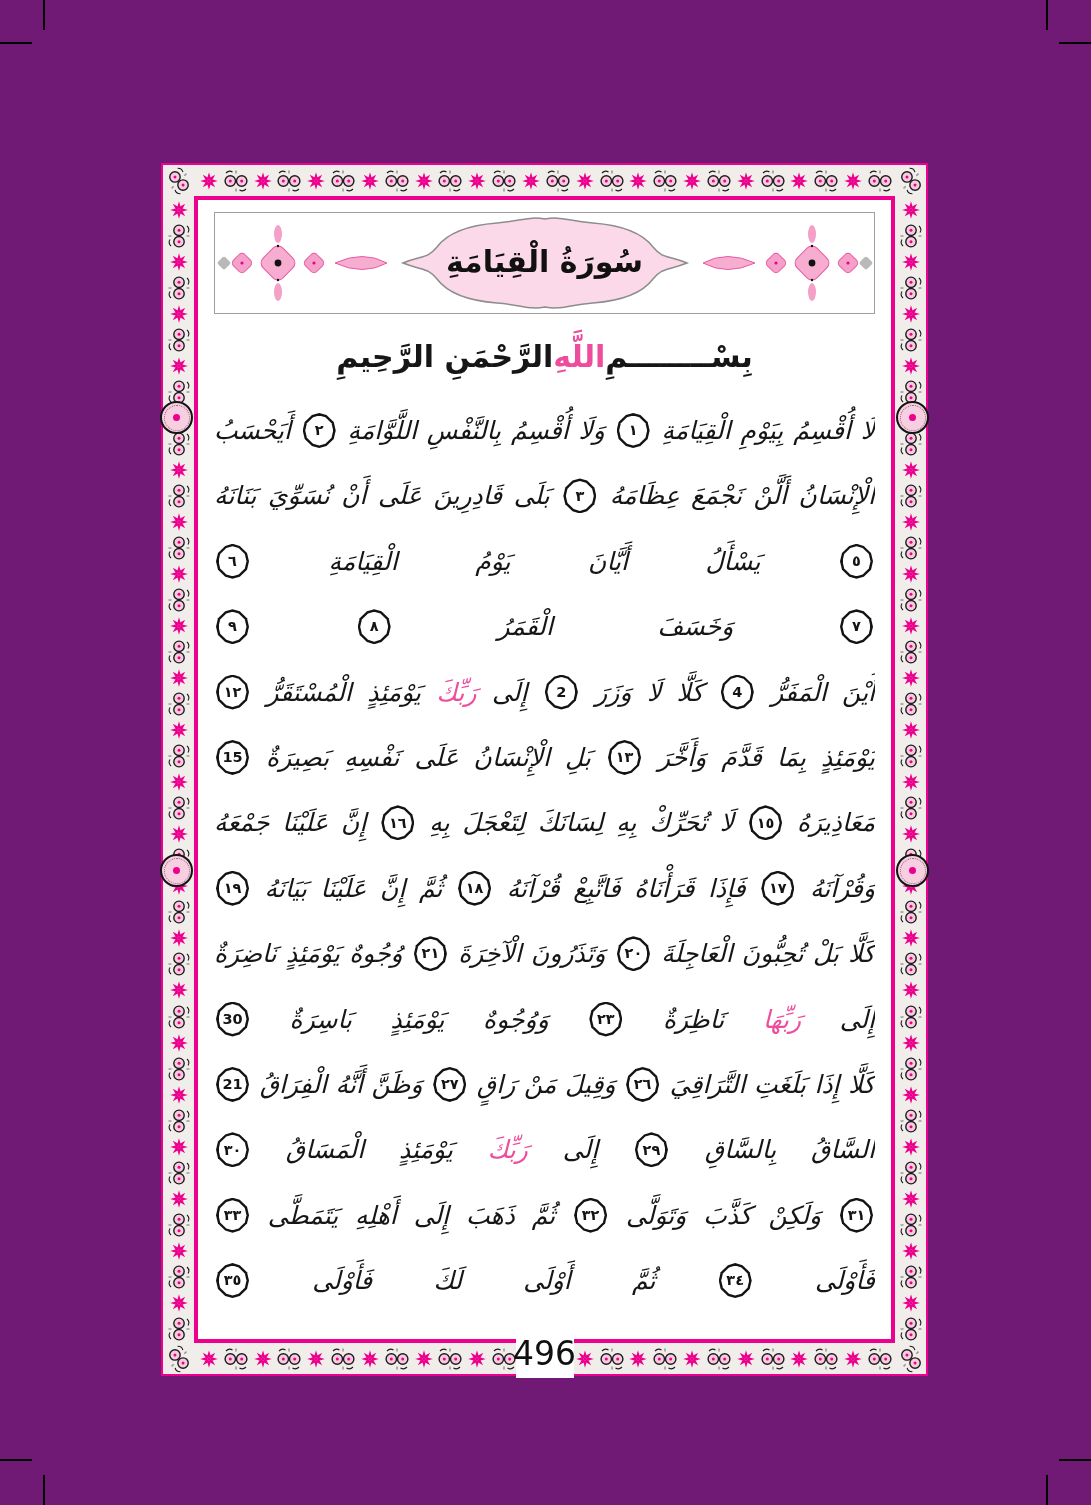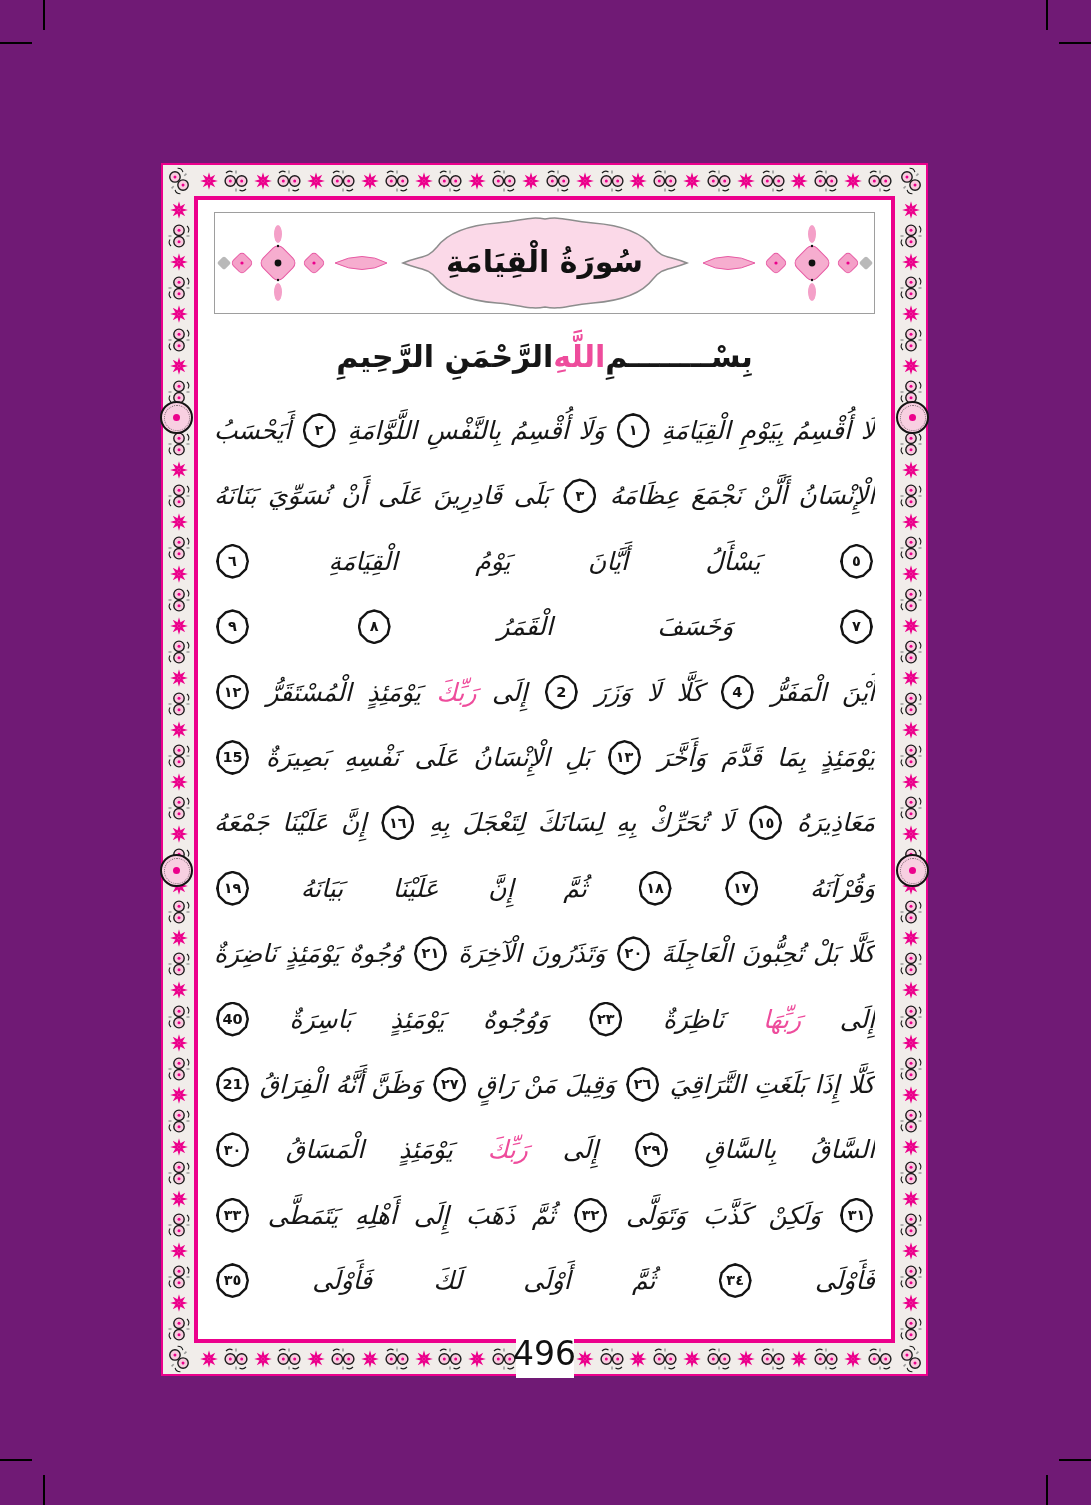--- a/index.html
+++ b/index.html
@@ -1158,34 +1158,34 @@
               </span></span> <span class="seg">بَلِ الْإِنْسَانُ عَلَى نَفْسِهِ بَصِيرَةٌ</span> <span class="vmark"><span class="vmark-in">
                 <span class="vnum">15</span>
               </span></span> </div>
           <div class="qline"><span class="seg">مَعَاذِيرَهُ</span> <span class="vmark"><span class="vmark-in">
                 <span class="vnum">١٥</span>
               </span></span> <span class="seg">لَا تُحَرِّكْ بِهِ لِسَانَكَ لِتَعْجَلَ بِهِ</span> <span class="vmark"><span class="vmark-in">
                 <span class="vnum">١٦</span>
               </span></span> <span class="seg">إِنَّ عَلَيْنَا جَمْعَهُ</span></div>
           <div class="qline"><span class="seg">وَقُرْآنَهُ</span> <span class="vmark"><span class="vmark-in">
                 <span class="vnum">١٧</span>
-              </span></span>  <span class="vmark"><span class="vmark-in">
+              </span></span> <span class="seg">فَإِذَا قَرَأْنَاهُ فَاتَّبِعْ قُرْآنَهُ</span> <span class="vmark"><span class="vmark-in">
                 <span class="vnum">١٨</span>
               </span></span> <span class="seg">ثُمَّ إِنَّ عَلَيْنَا بَيَانَهُ</span> <span class="vmark"><span class="vmark-in">
                 <span class="vnum">١٩</span>
               </span></span></div>
           <div class="qline"><span class="seg">كَلَّا بَلْ تُحِبُّونَ الْعَاجِلَةَ</span> <span class="vmark"><span class="vmark-in">
                 <span class="vnum">٢٠</span>
               </span></span> <span class="seg">وَتَذَرُونَ الْآخِرَةَ</span> <span class="vmark"><span class="vmark-in">
                 <span class="vnum">٢١</span>
               </span></span> <span class="seg">وُجُوهٌ يَوْمَئِذٍ نَاضِرَةٌ</span> </div>
           <div class="qline"><span class="seg">إِلَى</span> <span class="seg accent">رَبِّهَا</span> <span class="seg">نَاظِرَةٌ</span> <span class="vmark"><span class="vmark-in">
                 <span class="vnum">٢٣</span>
               </span></span> <span class="seg">وَوُجُوهٌ يَوْمَئِذٍ بَاسِرَةٌ</span> <span class="vmark"><span class="vmark-in">
-                <span class="vnum">40</span>
+                <span class="vnum">30</span>
               </span></span>  </div>
           <div class="qline"><span class="seg">كَلَّا إِذَا بَلَغَتِ التَّرَاقِيَ</span> <span class="vmark"><span class="vmark-in">
                 <span class="vnum">٢٦</span>
               </span></span> <span class="seg">وَقِيلَ مَنْ رَاقٍ</span> <span class="vmark"><span class="vmark-in">
                 <span class="vnum">٢٧</span>
               </span></span> <span class="seg">وَظَنَّ أَنَّهُ الْفِرَاقُ</span> <span class="vmark"><span class="vmark-in">
                 <span class="vnum">21</span>
               </span></span> </div>
           <div class="qline"><span class="seg">السَّاقُ بِالسَّاقِ</span> <span class="vmark"><span class="vmark-in">
                 <span class="vnum">٢٩</span>

